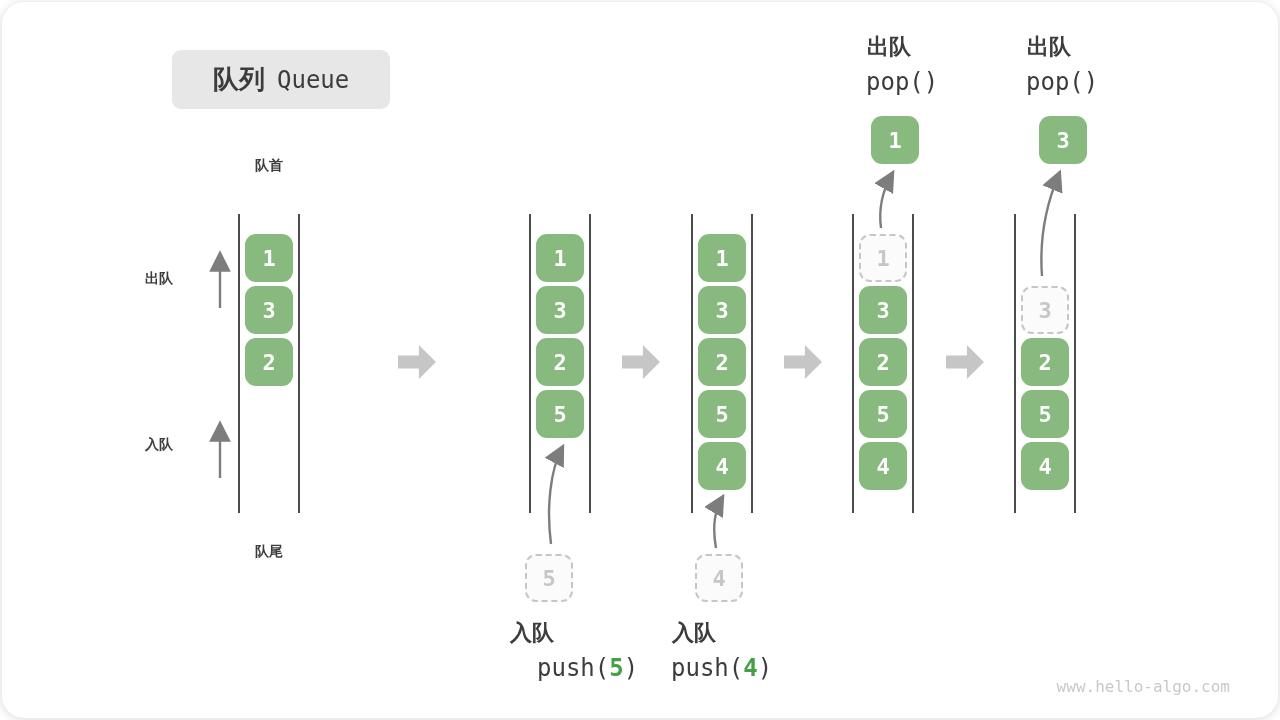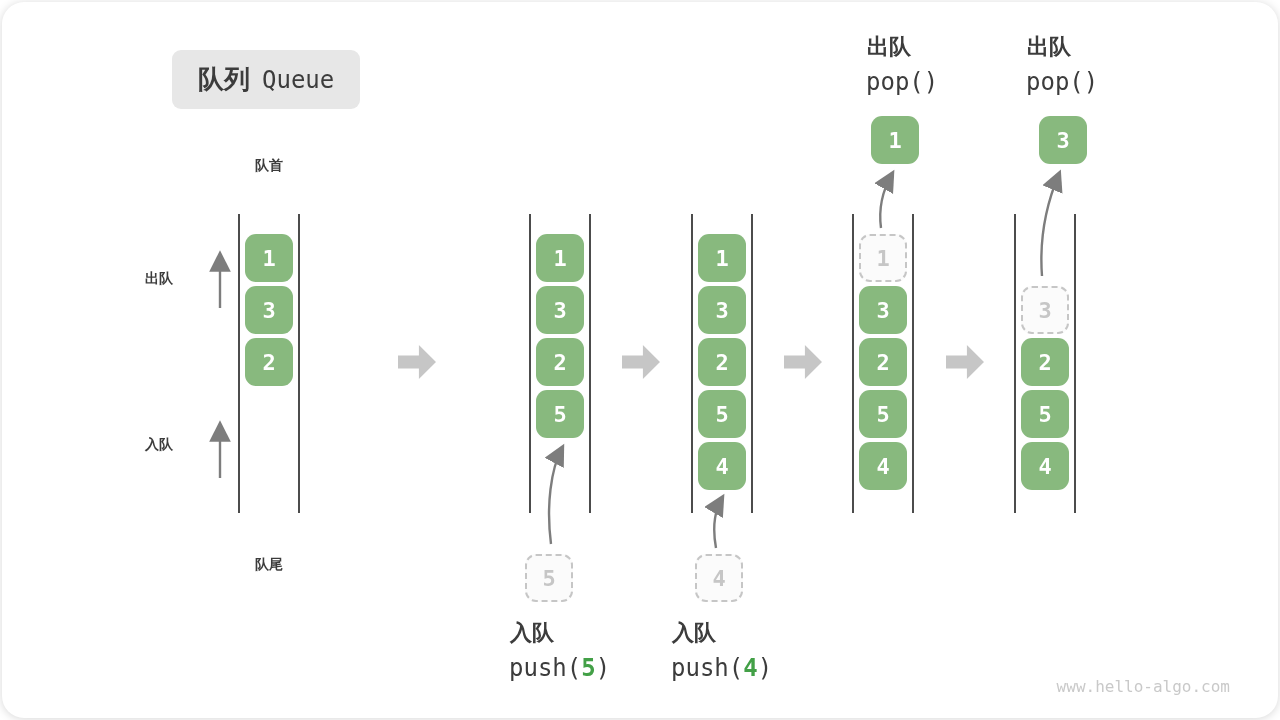--- a/index.html
+++ b/index.html
@@ -2,21 +2,21 @@
 <html style="--box-green: #88b97e; --code-green: #43a047; --text-dark: #3c3c3c; --ghost-gray: #c6c6c6; --arrow-gray: #8a8a8a; --block-arrow-gray: #c6c6c6; --rail-dark: #4c4c4c; --title-bg: #e7e7e7; --watermark-gray: #c9c9c9;"><head>
 <meta charset="utf-8">
 <style>
   html,body{margin:0;padding:0;background:#fff;}
   body{width:1280px;height:720px;position:relative;font-family:"Liberation Sans","DejaVu Sans",sans-serif;}
   .canvas{position:absolute;left:2px;top:2px;width:1276px;height:716px;background:#fff;
           border-radius:22px;box-shadow:0 1px 10px rgba(0,0,0,.16);overflow:hidden;}
 
   
   .title-box{position:absolute;left:170px;top:48px;display:flex;align-items:baseline;gap:12px;
-             background:var(--title-bg,#e7e7e7);border-radius:9px;padding:12px 26px;}
+             background:var(--title-bg,#e7e7e7);border-radius:9px;padding:12px 41px;}
   .title-zh{font-size:26px;font-weight:700;color:var(--text-dark,#3c3c3c);}
   .title-en{font-family:"DejaVu Sans Mono","Liberation Mono",monospace;font-size:24px;color:var(--text-dark,#3c3c3c);}
 
   
   .lbl{position:absolute;font-weight:700;font-size:14px;color:var(--text-dark,#3c3c3c);}
   .lbl.center{width:80px;text-align:center;}
 
   
   .queue{position:absolute;top:212px;width:62px;height:299px;}
   .q1{left:236px}.q2{left:527px}.q3{left:689px}.q4{left:850px}.q5{left:1012px}
@@ -52,21 +52,21 @@
 <body>
 
 <div class="canvas">
 
   <div class="title-box">
     <span class="title-zh">队列</span>
     <span class="title-en">Queue</span>
   </div>
 
   <div class="lbl center" style="left:227px;top:155px;">队首</div>
-  <div class="lbl center" style="left:227px;top:541px;margin-top:13px;">队尾</div>
+  <div class="lbl center" style="left:227px;top:541px;">队尾</div>
 
   <div class="lbl" style="left:143px;top:268px;">出队</div>
   <div class="lbl" style="left:143px;top:434px;">入队</div>
 
   <div class="queue q1">
     <div class="rail left"></div>
     <div class="rail right"></div>
   <div class="cell" style="top: 20px;">1</div>
       <div class="cell" style="top: 72px;">3</div>
       <div class="cell" style="top: 124px;">2</div>
@@ -111,21 +111,21 @@
   <div class="block-arrow ba3"></div>
   <div class="block-arrow ba4"></div>
 
   <div class="float-box ghost-box" style="left:523px;top:552px;">5</div>
   <div class="float-box ghost-box" style="left:693px;top:552px;">4</div>
 
   <div class="float-box green" style="left:869px;top:114px;">1</div>
   <div class="float-box green" style="left:1037px;top:114px;">3</div>
 
   <div class="op-label" style="left:508px;top:616px;">入队</div>
-  <div class="op-code" style="left:507px;top:652px;"><span>push(</span><span class="arg">5</span><span>)</span></div>
+  <div class="op-code" style="left:535px;top:652px;"><span>push(</span><span class="arg">5</span><span>)</span></div>
 
   <div class="op-label" style="left:670px;top:616px;">入队</div>
   <div class="op-code" style="left:669px;top:652px;"><span>push(</span><span class="arg">4</span><span>)</span></div>
 
   <div class="op-label" style="left:865px;top:30px;">出队</div>
   <div class="op-code" style="left:864px;top:66px;">pop()</div>
 
   <div class="op-label" style="left:1025px;top:30px;">出队</div>
   <div class="op-code" style="left:1024px;top:66px;">pop()</div>
 

